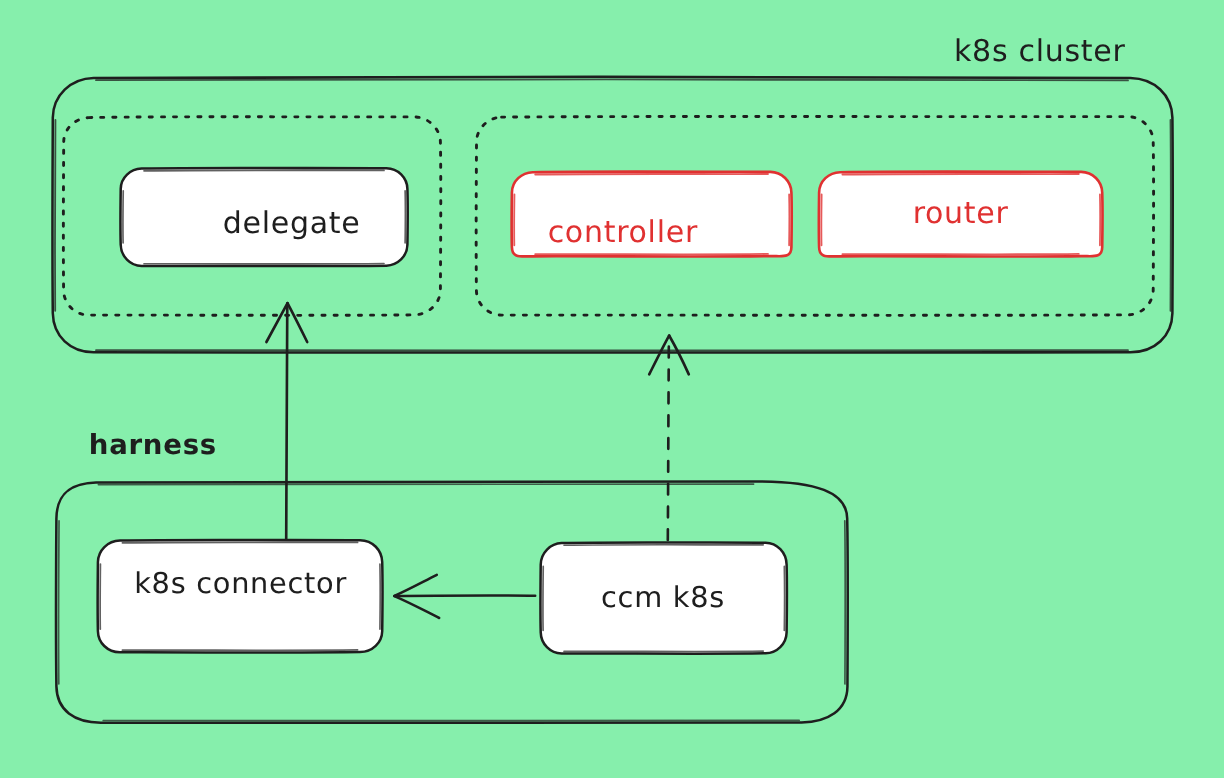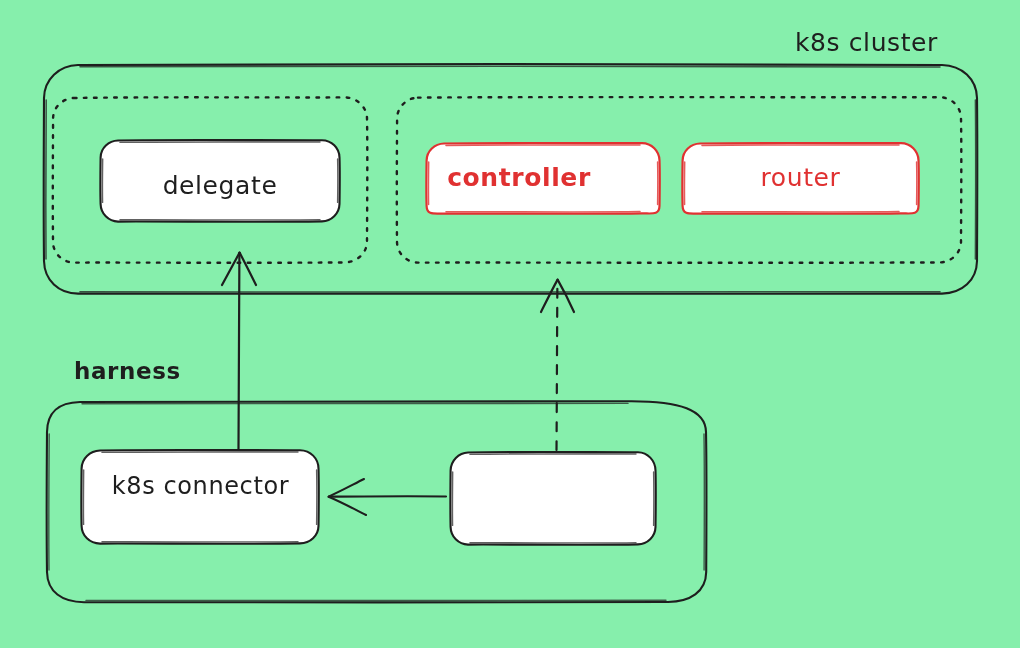--- a/index.html
+++ b/index.html
@@ -48,22 +48,22 @@
     font-weight: bold;
   }
 
   
   .node-label {
     display: flex;
     align-items: center;
     justify-content: center;
     font-size: 25px;
   }
-  #label-delegate   { left: 105px; top: 140px; width: 230px; height: 92px; }
-  #label-controller { left: 425px; top: 143px; width: 188px; height: 70px; font-weight: bold; }
+  #label-delegate   { left: 105px; top: 140px; width: 230px; height: 92px; padding-left: 23px; }
+  #label-controller { left: 425px; top: 159px; width: 188px; height: 70px; }
   #label-router     { left: 682px; top: 143px; width: 237px; height: 70px; }
   #label-k8s-connector { left: 83px; top: 450px; width: 235px; height: 72px; font-size: 24px; }
   #label-ccm-k8s-connector {
     left: 450px; top: 452px; width: 205px; height: 92px;
     font-size: 24px; flex-direction: column; line-height: 1.35;
   }
 </style>
 </head>
 <body>
 
@@ -226,15 +226,16 @@
 
   <div class="lbl node-label" id="label-delegate">delegate</div>
 
   <div class="lbl node-label red" id="label-controller">controller</div>
 
   <div class="lbl node-label red" id="label-router">router</div>
 
   <div class="lbl node-label" id="label-k8s-connector">k8s connector</div>
 
   <div class="lbl node-label" id="label-ccm-k8s-connector">
+    <span>ccm k8s</span>
   </div>
 
 </div>
 
 </body></html>

